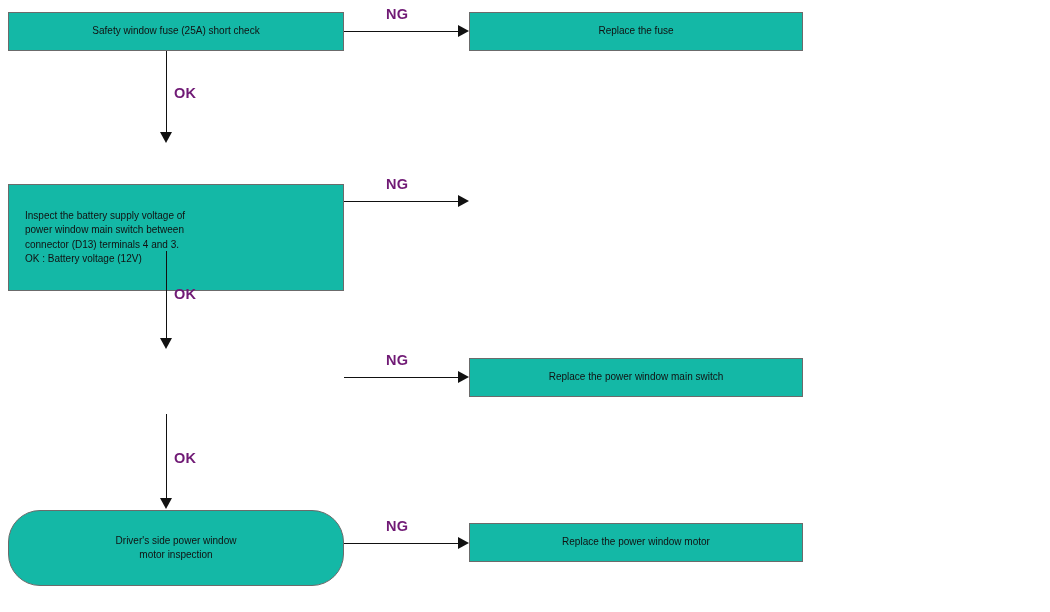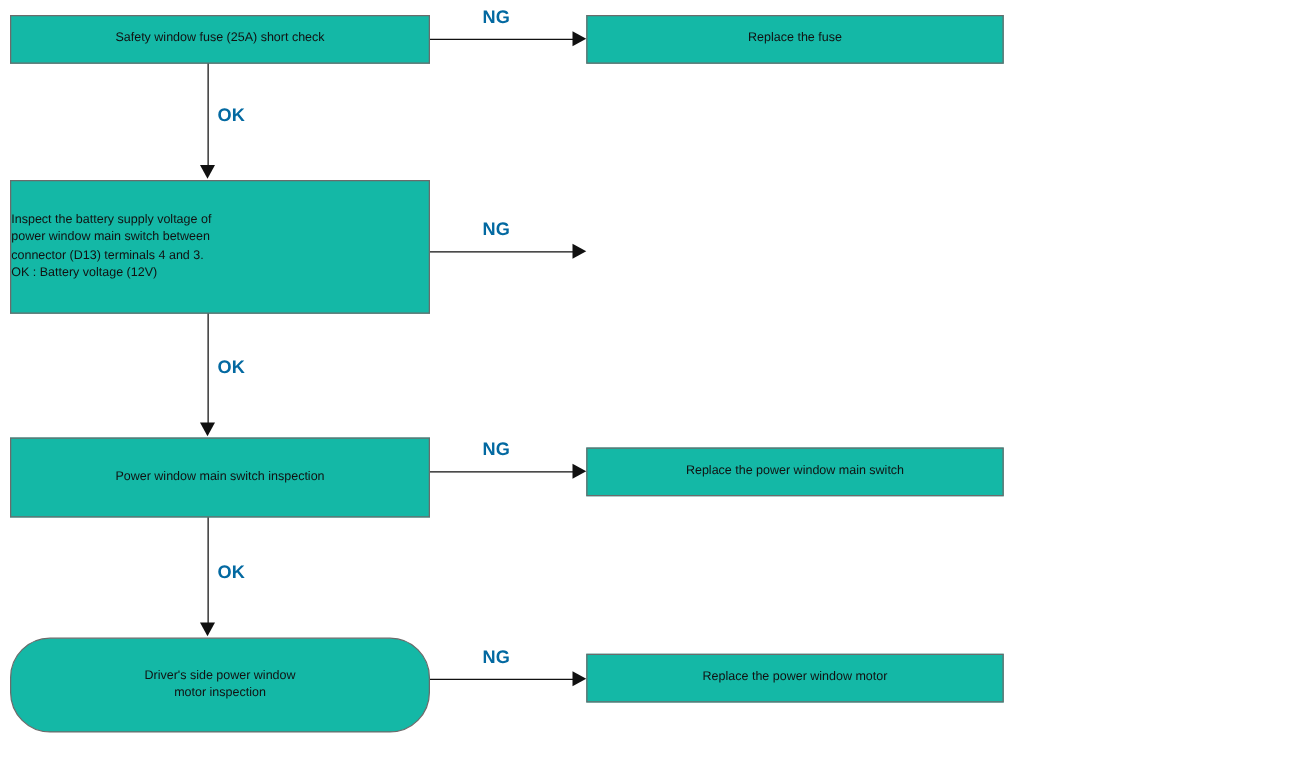--- a/index.html
+++ b/index.html
@@ -30,21 +30,22 @@
     align-items: center;
     white-space: pre-line;
   }
   .box.center {
     justify-content: center;
     text-align: center;
   }
   .box.left-align {
     justify-content: flex-start;
     text-align: left;
-    padding-left: 0;
+    padding-left: 16px;
+    margin-top: 40px;
   }
   .box-text {
     display: block;
   }
   
   .vline {
     position: absolute;
     width: 1.6px;
     background: #111111;
   }
@@ -67,21 +68,21 @@
     width: 0;
     height: 0;
     border-top: 6.5px solid transparent;
     border-bottom: 6.5px solid transparent;
     border-left: 11px solid #111111;
   }
   .edge-label {
     position: absolute;
     font-size: 14.5px;
     font-weight: bold;
-    color: #0369a1;
+    color: #701a75;
     letter-spacing: 0.2px;
     white-space: nowrap;
   }
 </style>
 </head>
 <body>
 
 <div id="canvas">
 
   <div class="box center" style="left:8px; top:12px; width:336px; height:39px;">
@@ -109,23 +110,20 @@
 
   <div class="hline" style="left:344px; top:200.5px; width:116px;"></div>
   <div class="harrow" style="left:458px; top:195px;"></div>
   <div class="edge-label" style="left:386px; top:176px;">NG</div>
 
 
   <div class="vline" style="left:165.5px; top:251px; height:88px;"></div>
   <div class="varrow" style="left:160px; top:338px;"></div>
   <div class="edge-label" style="left:174px; top:286px;">OK</div>
 
-  <div class="box center" style="left:8px; top:350px; width:336px; height:64px;">
-    <span class="box-text">Power window main switch inspection</span>
-  </div>
 
   <div class="hline" style="left:344px; top:376.5px; width:116px;"></div>
   <div class="harrow" style="left:458px; top:371px;"></div>
   <div class="edge-label" style="left:386px; top:352px;">NG</div>
 
   <div class="box center" style="left:469px; top:358px; width:334px; height:39px;">
     <span class="box-text">Replace the power window main switch</span>
   </div>
 
   <div class="vline" style="left:165.5px; top:414px; height:85px;"></div>

